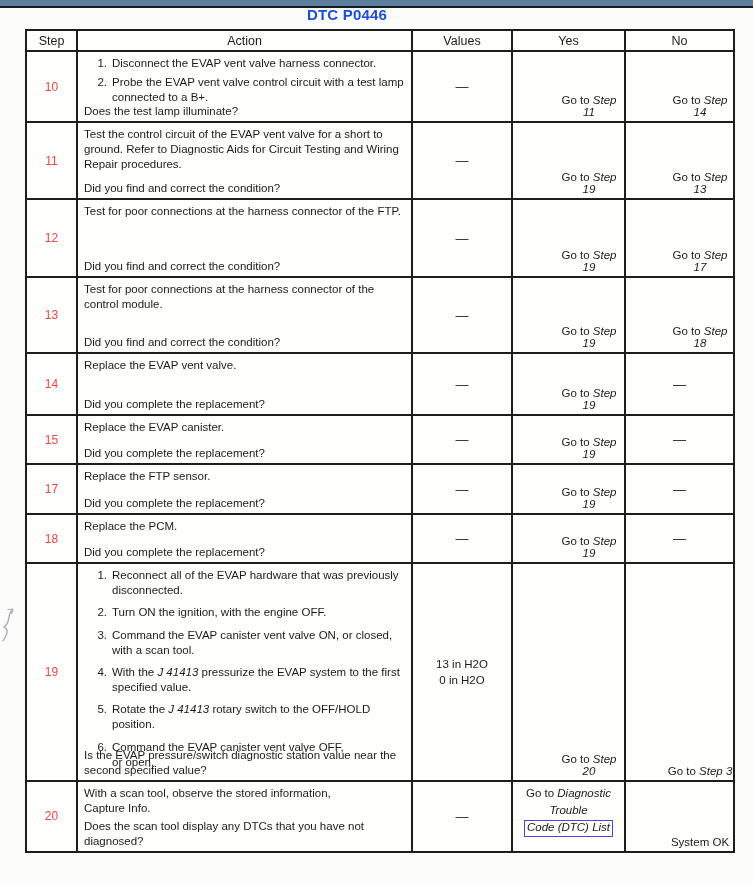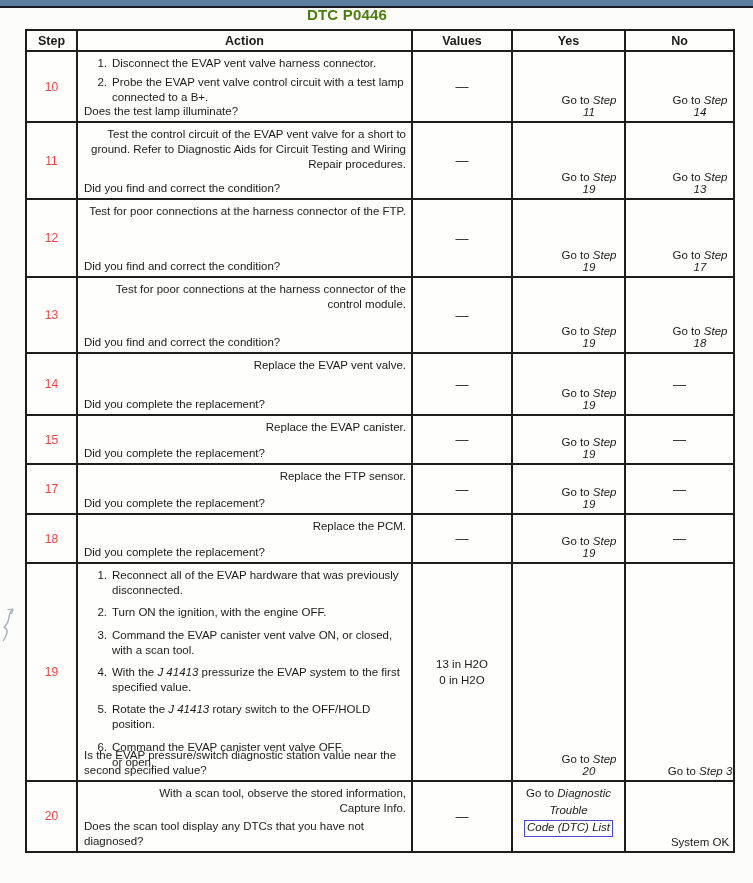--- a/index.html
+++ b/index.html
@@ -10,40 +10,40 @@
     overflow:hidden;
   }
   .topbar {
     position:absolute; top:0; left:0; width:753px; height:6px;
     background:#5d7e9d; border-bottom:2px solid #141b24;
   }
   .title {
     position:absolute; top:6px; left:25px; width:706px;
     box-sizing:border-box; padding-right:62px;
     text-align:center; font-weight:bold; font-size:15px;
-    letter-spacing:0.2px; color:#4d7c0f;
+    letter-spacing:0.2px; color:#1d4ed8;
   }
   table.dtc {
     position:absolute; top:29px; left:25px; width:708px;
     border-collapse:collapse; table-layout:fixed; background:#fefefd;
   }
   .dtc th, .dtc td { border:2px solid #1d1d1d; padding:0; }
   .dtc th {
-    font-size:12.5px; font-weight:bold; text-align:center;
+    font-size:12.5px; font-weight:normal; text-align:center;
     vertical-align:middle; height:17px; padding:1px 0;
   }
   td.step-cell {
     text-align:center; vertical-align:middle;
     font-size:12px; color:#ef4444;
   }
   td.action-cell {
     position:relative; vertical-align:top;
     padding:4px 5px 3px 6px; font-size:11.5px; line-height:1.32;
   }
-  .atext { white-space:pre-line;text-align:right; }
+  .atext { white-space:pre-line; }
   .q { position:absolute; left:6px; right:4px; bottom:2px; white-space:pre-line; }
   .list { padding-left:7px; }
   .li { display:flex; margin-bottom:4px; }
   .r19 .li { margin-bottom:7px; }
   .num { flex:0 0 16px; text-align:right; margin-right:5px; }
   .litext { white-space:pre-line; }
   td.mid {
     text-align:center; vertical-align:middle; font-size:11.5px;
   }
   td.bot {

